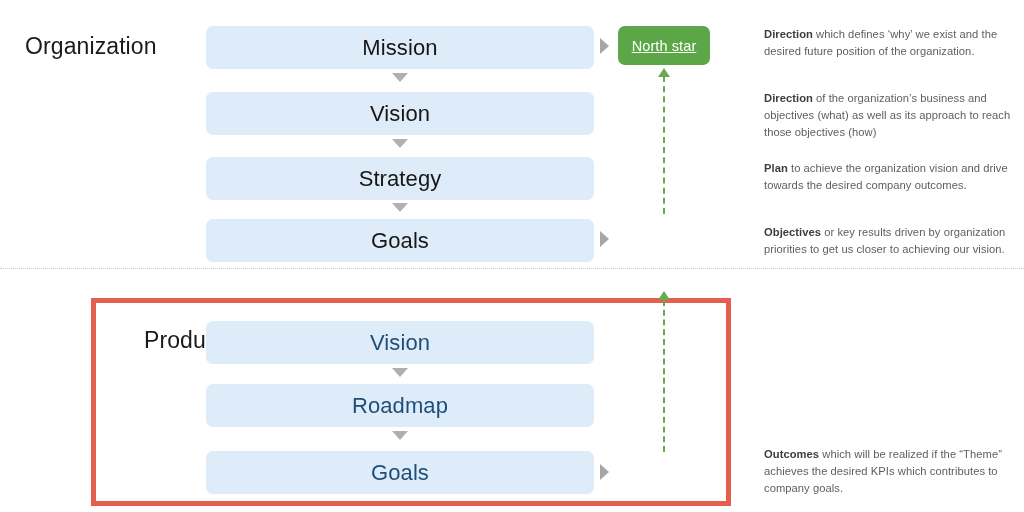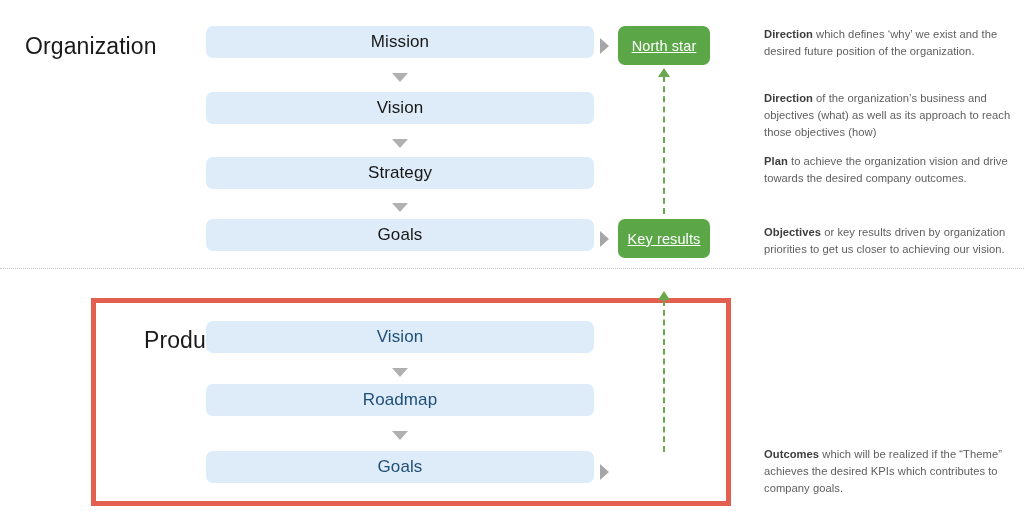--- a/index.html
+++ b/index.html
@@ -29,27 +29,27 @@
     white-space: nowrap;
   }
   #org-heading   { left: 25px;  top: 33px; }
   #prod-heading  { left: 112px; top: 327px; margin-left: 32px; }
 
   
   .flow-box {
     position: absolute;
     left: 206px;
     width: 388px;
-    height: 32px;
+    height: 43px;
     background: #deecf9;
     border-radius: 7px;
     display: flex;
     align-items: center;
     justify-content: center;
-    font-size: 17px;
+    font-size: 22px;
     font-weight: 400;
     letter-spacing: 0.1px;
   }
   .flow-box.org  { color: #171717; }
   .flow-box.prod { color: #1f4e79; }
 
   
   .down-tri {
     position: absolute;
     width: 0;
@@ -155,21 +155,20 @@
   <div class="flow-box org" style="top:157px">Strategy</div>
 
   <span class="down-tri" style="left:392px; top:203px"></span>
 
   <div class="flow-box org" style="top:219px">Goals</div>
 
   <span class="right-tri" style="left:600px; top:38px"></span>
   <div class="badge" style="left:618px; top:26px; width:92px; height:39px">North star</div>
 
   <span class="right-tri" style="left:600px; top:231px"></span>
-  <div class="badge" style="left:618px; top:219px; width:92px; height:39px">Key results</div>
 
   <span class="dash-line" style="left:663px; top:76px; height:138px"></span>
   <span class="dash-head" style="left:658px; top:68px"></span>
 
   <div id="divider"></div>
 
   <div id="product-frame"></div>
 
   <div class="section-heading" id="prod-heading">Product</div>
 
@@ -185,21 +184,21 @@
 
   <span class="right-tri" style="left:600px; top:464px"></span>
 
   <span class="dash-line" style="left:663px; top:300px; height:152px"></span>
   <span class="dash-head" style="left:658px; top:291px"></span>
 
   <p class="note" style="top:26px"><b>Direction</b><span> which defines ‘why’ we exist and the desired future position of the organization.</span></p>
 
   <p class="note" style="top:90px"><b>Direction</b><span> of the organization’s business and objectives (what) as well as its approach to reach those objectives (how)</span></p>
 
-  <p class="note" style="top:153px"><b>Plan</b><span> to achieve the organization vision and drive towards the desired company outcomes.</span></p>
+  <p class="note" style="top:160px"><b>Plan</b><span> to achieve the organization vision and drive towards the desired company outcomes.</span></p>
 
   <p class="note" style="top:224px"><b>Objectives</b><span> or key results driven by organization priorities to get us closer to achieving our vision.</span></p>
 
 
 
   <p class="note" style="top:446px"><b>Outcomes</b><span> which will be realized if the “Theme” achieves the desired KPIs which contributes to company goals.</span></p>
 
 </div>
 
 </body></html>

